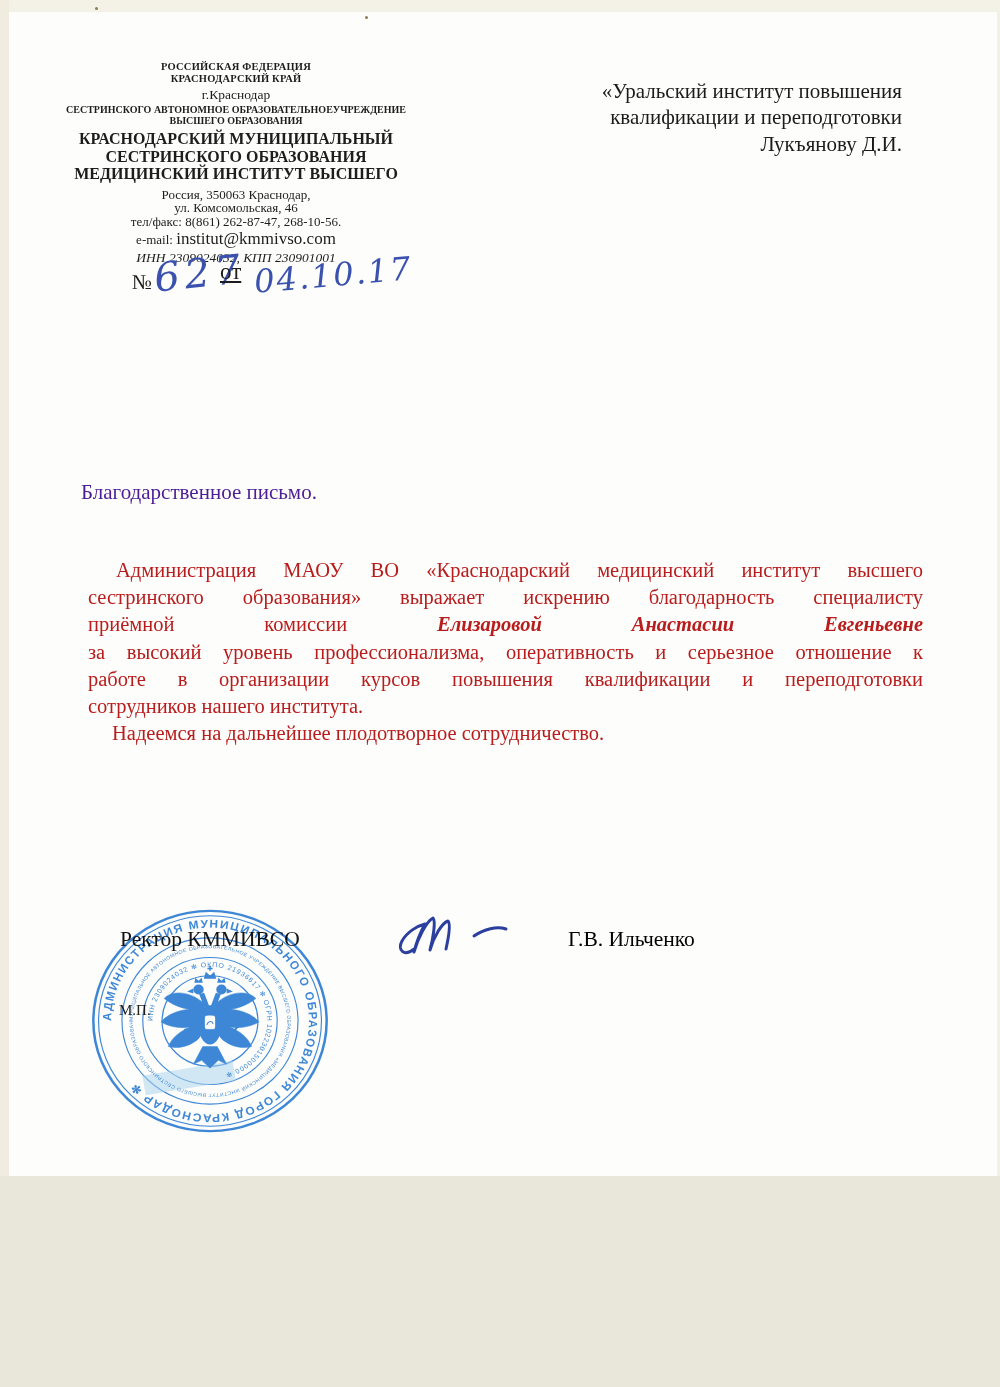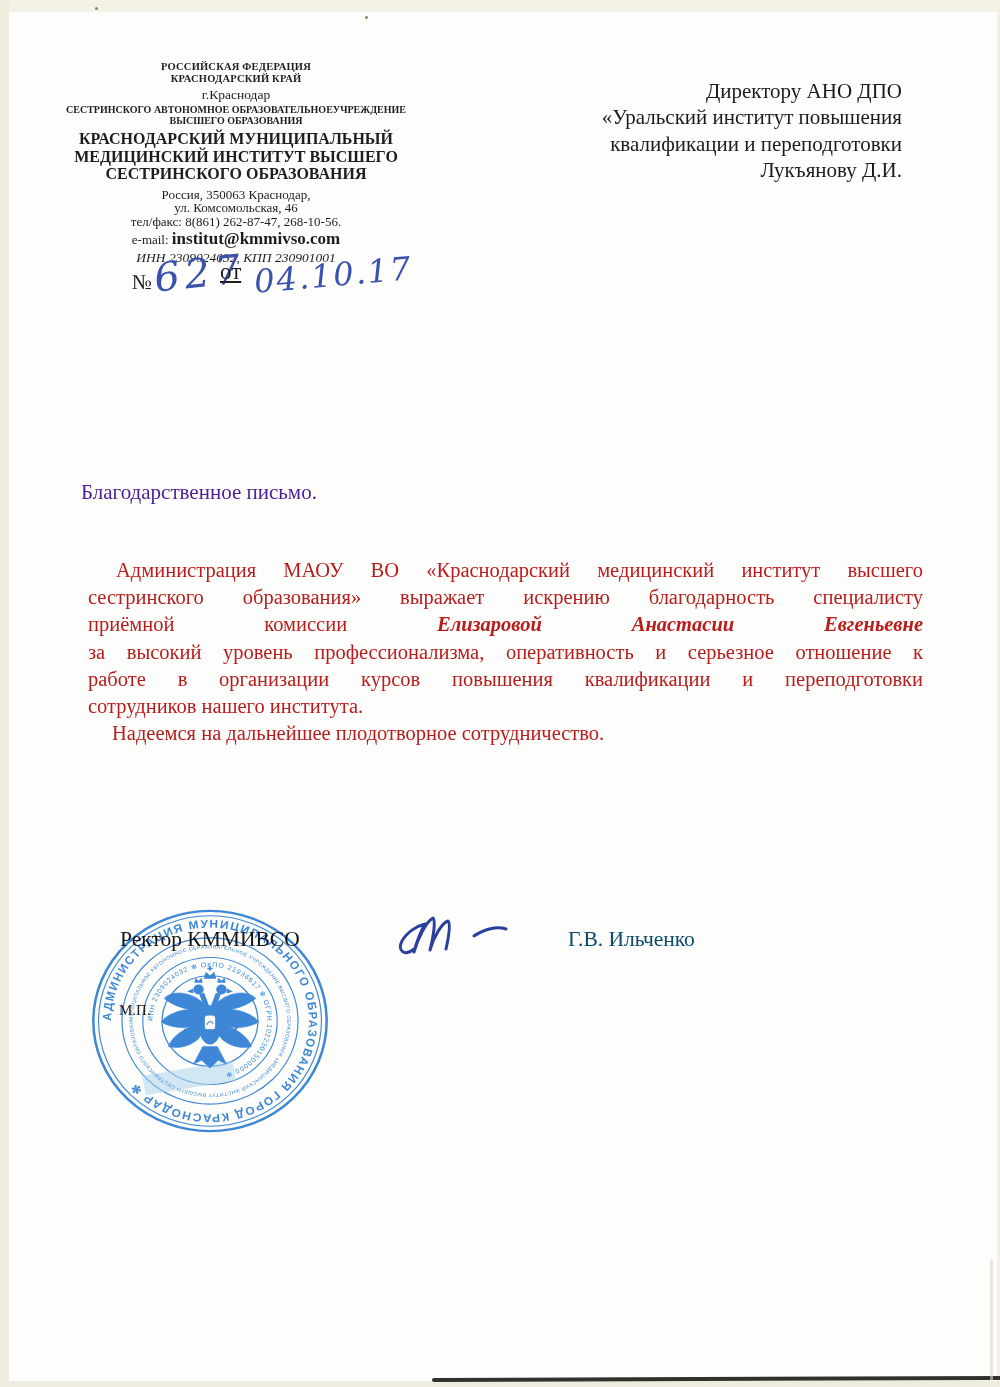--- a/index.html
+++ b/index.html
@@ -1,35 +1,35 @@
 <!DOCTYPE html>
 <html><head>
 <meta charset="utf-8">
 <style>
   html,body{margin:0;padding:0;}
   body{background:#e9e6da;font-family:"Liberation Serif", serif;}
-  .scan{position:relative;width:1000px;height:1387px;background:#f3f0e5;overflow:hidden;}
+  .scan{position:relative;width:1000px;height:1176px;background:#f3f0e5;overflow:hidden;}
   .paper{position:absolute;left:9px;top:12px;width:988px;height:1372px;background:#fdfdfb;}
   .edge-top{position:absolute;left:0;top:0;width:1000px;height:12px;background:#f4f1e6;}
   .edge-left{position:absolute;left:0;top:0;width:9px;height:1387px;background:#f0ede0;}
   .edge-bottom{position:absolute;left:0;top:1381px;width:1000px;height:6px;background:#efecdf;}
   .bottom-line{position:absolute;left:432px;top:1377px;width:575px;height:4px;background:#32322c;transform:rotate(-0.18deg);border-radius:2px;}
   .right-shade{position:absolute;left:990px;top:1260px;width:3px;height:120px;background:#d8d6cc;opacity:.6;}
   .speck{position:absolute;width:3px;height:3px;border-radius:50%;background:#8a7f55;}
 
   .letterhead{position:absolute;left:58px;top:61px;width:356px;text-align:center;color:#1d1d1d;}
   .lh-fed{font-size:10.5px;font-weight:bold;line-height:11.5px;letter-spacing:.2px;}
   .lh-city{font-size:13.5px;line-height:15px;margin-top:3px;}
   .lh-type{font-size:10px;font-weight:bold;line-height:10.5px;margin-top:3px;}
   .lh-org{font-size:16px;font-weight:bold;line-height:17.5px;}
   .lh-org-wrap{margin-top:4px;}
   .lh-addr{font-size:13px;line-height:13.5px;}
   .lh-addr-wrap{margin-top:5px;}
   .lh-email{font-size:13px;line-height:17px;margin-top:2px;}
-  .lh-email b{font-weight:bold;font-size:17px;}
+  .lh-email b{font-weight:normal;font-size:17px;}
   .lh-inn{font-size:13.5px;line-height:15px;margin-top:2px;font-style:italic;}
 
   .ref-row{position:absolute;left:132px;top:252px;width:320px;height:60px;color:#1d1d1d;}
   .ref-sign{position:absolute;left:0;top:18px;font-size:21px;}
   .hand{font-family:"DejaVu Serif", serif;font-style:italic;color:#3a52ae;}
   .ref-num{position:absolute;left:22px;top:-2px;font-size:40px;letter-spacing:5px;transform:rotate(-6deg);}
   .ref-ot{position:absolute;left:88px;top:7px;font-size:23px;text-decoration:underline;}
   .ref-date{position:absolute;left:122px;top:4px;font-size:32px;letter-spacing:2px;transform:rotate(-5deg);}
 
   .addressee{position:absolute;left:500px;top:78px;width:402px;text-align:right;font-size:21px;line-height:26.4px;color:#1b1b1b;}
@@ -37,21 +37,21 @@
   .title{position:absolute;left:81px;top:480px;width:874px;font-size:21px;color:#4c1d95;}
 
   .body-text{position:absolute;left:88px;top:557px;width:835px;font-size:20.5px;line-height:27.2px;color:#b91c1c;}
   .jline{text-align:justify;text-align-last:justify;white-space:normal;height:27.2px;overflow:hidden;}
   .nline{text-align:left;height:27.2px;}
   .indent1{text-indent:28px;}
   .indent2{text-indent:24px;}
   .vip{font-weight:bold;font-style:italic;}
 
   .sig-title{position:absolute;left:120px;top:927px;font-size:21.5px;color:#151515;}
-  .sig-name{position:absolute;left:568px;top:927px;font-size:21.5px;color:#0c4a6e;text-align:right;}
+  .sig-name{position:absolute;left:568px;top:927px;font-size:21.5px;color:#000000;text-align:right;}
   .sig-svg{position:absolute;left:390px;top:897px;width:135px;height:75px;}
   .mp{position:absolute;left:119px;top:1002px;font-size:15px;color:#222;}
 
   .stamp{position:absolute;left:85px;top:903px;width:250px;height:236px;mix-blend-mode:multiply;opacity:.93;}
 </style>
 </head>
 <body>
 
 <div class="scan">
   <div class="paper"></div>
@@ -62,41 +62,40 @@
   <div class="speck" style="left:365px;top:16px;"></div>
 
   <div class="letterhead">
     <div class="lh-fed">РОССИЙСКАЯ ФЕДЕРАЦИЯ</div>
     <div class="lh-fed">КРАСНОДАРСКИЙ КРАЙ</div>
     <div class="lh-city">г.Краснодар</div>
     <div class="lh-type">СЕСТРИНСКОГО АВТОНОМНОЕ ОБРАЗОВАТЕЛЬНОЕУЧРЕЖДЕНИЕ</div>
     <div class="lh-type" style="margin-top:0;">ВЫСШЕГО ОБРАЗОВАНИЯ</div>
     <div class="lh-org-wrap">
       <div class="lh-org">КРАСНОДАРСКИЙ МУНИЦИПАЛЬНЫЙ</div>
+      <div class="lh-org">СЕСТРИНСКОГО ОБРАЗОВАНИЯ</div>
       <div class="lh-org">МЕДИЦИНСКИЙ ИНСТИТУТ ВЫСШЕГО</div>
-      <div class="lh-org">СЕСТРИНСКОГО ОБРАЗОВАНИЯ</div>
     </div>
     <div class="lh-addr-wrap">
       <div class="lh-addr">Россия, 350063  Краснодар,</div>
       <div class="lh-addr">ул. Комсомольская, 46</div>
       <div class="lh-addr">тел/факс: 8(861) 262-87-47, 268-10-56.</div>
       <div class="lh-email"><span>e-mail:</span> <b>institut@kmmivso.com</b></div>
       <div class="lh-inn">ИНН 2309024032, КПП 230901001</div>
     </div>
   </div>
 
   <div class="ref-row">
     <span class="ref-sign">№</span>
     <span class="hand ref-num">627</span>
     <span class="ref-ot">от</span>
     <span class="hand ref-date">04.10.17</span>
   </div>
 
   <div class="addressee">
-    <div>Директору АНО ДПО</div>
     <div>«Уральский институт повышения</div>
     <div>квалификации и переподготовки</div>
     <div>Лукъянову Д.И.</div>
   </div>
 
   <div class="title">Благодарственное письмо.</div>
 
   <div class="body-text">
     <div class="jline indent1">Администрация МАОУ ВО «Краснодарский медицинский институт высшего</div>
     <div class="jline">сестринского образования» выражает искрению  благодарность специалисту</div>

